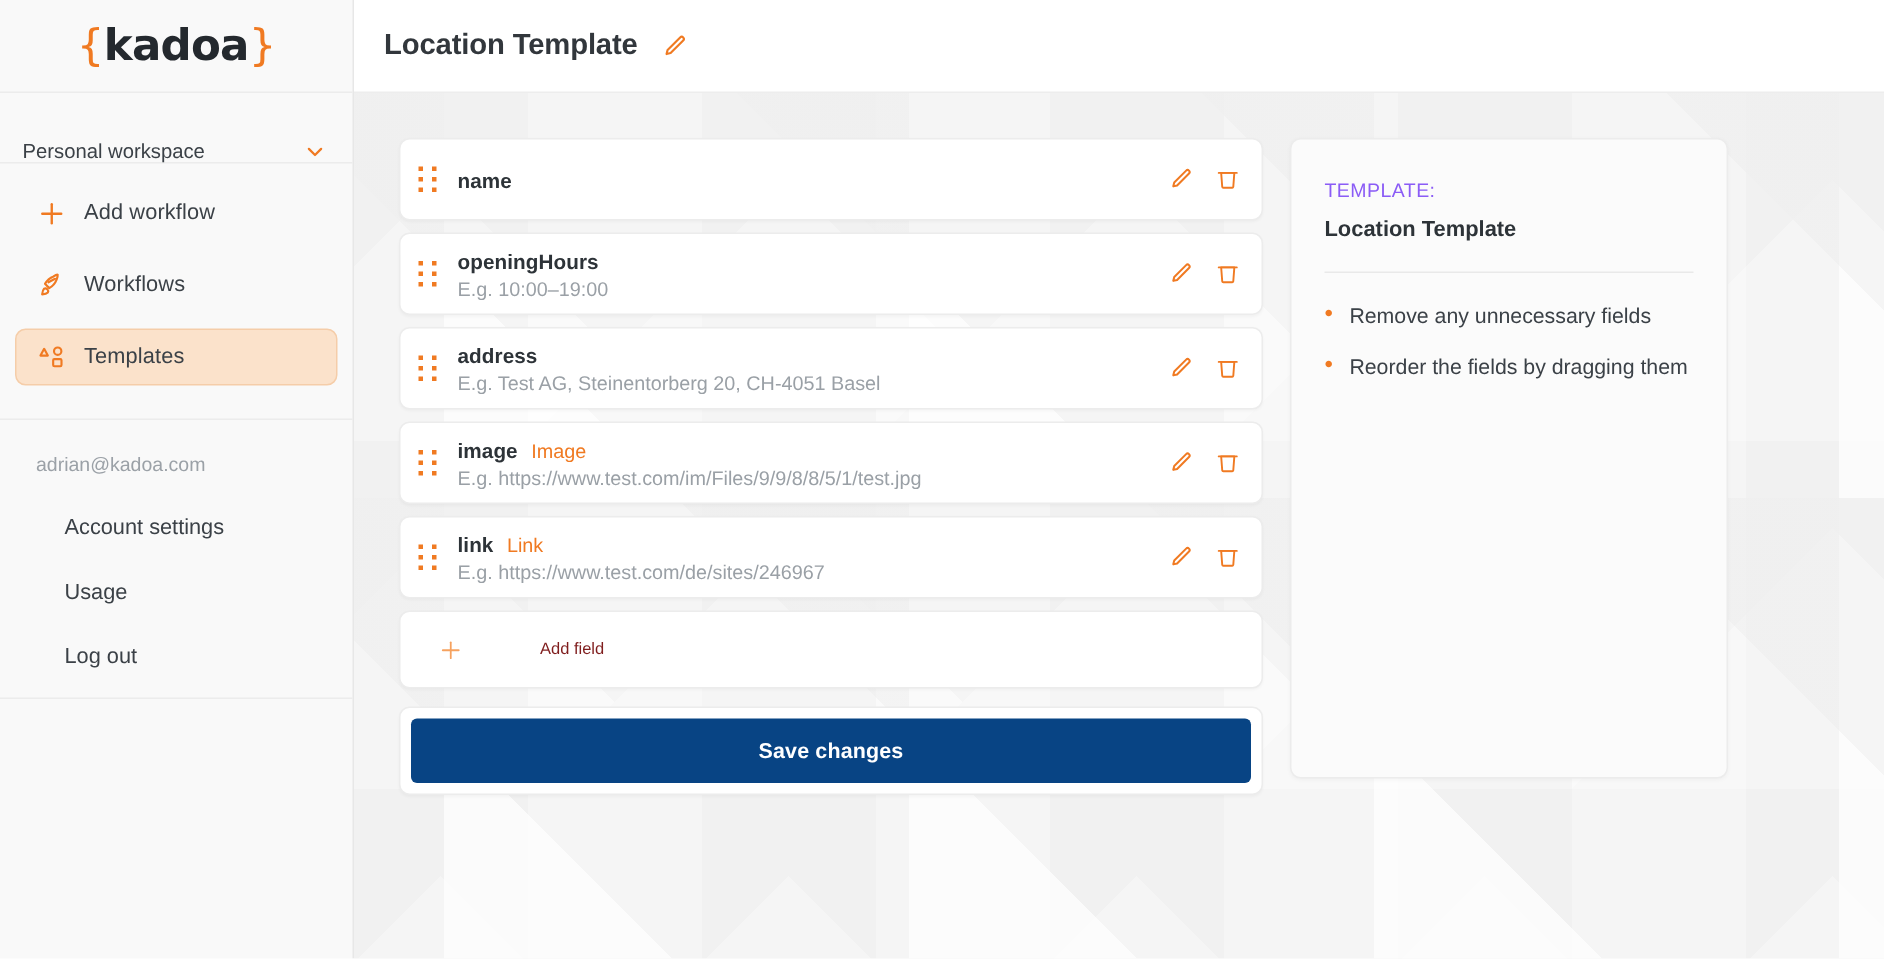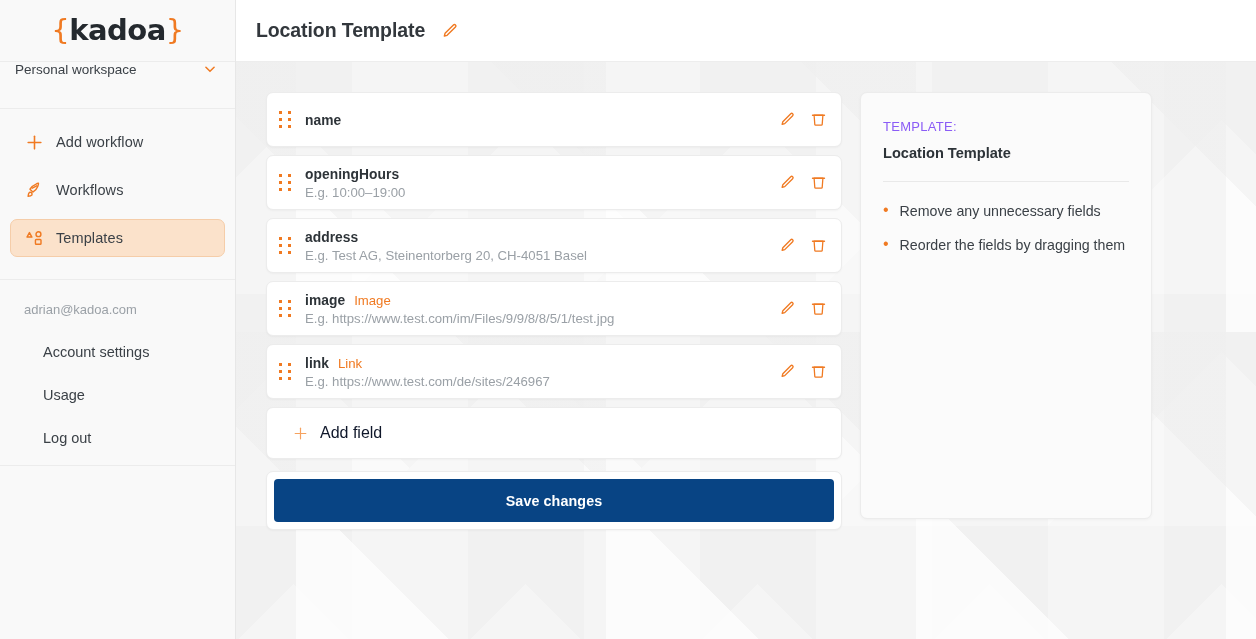--- a/index.html
+++ b/index.html
@@ -48,21 +48,21 @@
     color: #24292e;
     line-height: 1;
     user-select: none;
   }
   .logo .brace { color: #f07a22; font-weight: 500; }
 
   .workspace-row {
     height: 47px;
     border-bottom: 1px solid #ececec;
     display: flex;
-    align-items: flex-start;
+    align-items: flex-end;
     padding: 0 18px 0 15px;
     cursor: pointer;
   }
   .workspace-label {
     font-size: 13.5px;
     color: #3b4147;
     flex: 1;
   }
   .chev { width: 14px; height: 14px; display: block; }
 
@@ -275,21 +275,21 @@
     border-radius: 7px;
     height: 52px;
     display: flex;
     align-items: center;
     padding-left: 26px;
     gap: 12px;
     cursor: pointer;
     box-shadow: 0 1px 2px rgba(0,0,0,0.035);
   }
   .plus-icon { width: 15px; height: 15px; display: block; flex: 0 0 15px; }
-  .add-field-label { font-size: 16px; color: #0f172a; }
+  .add-field-label { font-size: 11px; color: #7f1d1d; margin-left: 40px; }
 
   .save-wrap {
     background: #ffffff;
     border: 1px solid #ececec;
     border-radius: 7px;
     padding: 7px;
     margin-top: 4px;
     box-shadow: 0 1px 2px rgba(0,0,0,0.035);
   }
   .save-btn {

